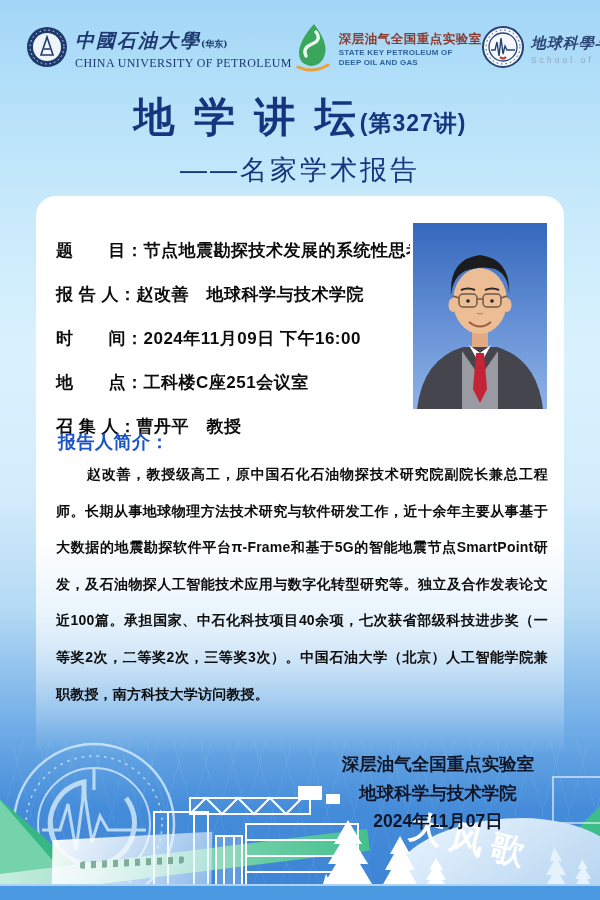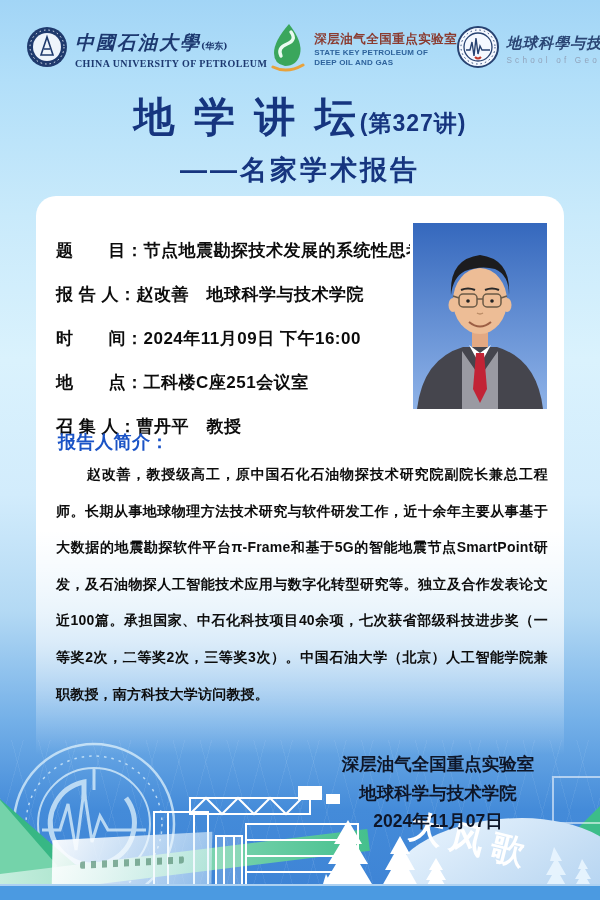--- a/index.html
+++ b/index.html
@@ -5,30 +5,30 @@
   html,body{margin:0;padding:0;}
   body{width:600px;height:900px;overflow:hidden;font-family:"Liberation Sans",sans-serif;}
   .poster{position:relative;width:600px;height:900px;overflow:hidden;
     background:linear-gradient(180deg,#a2d5f6 0%,#b2dff9 9%,#c9eafb 24%,#daf2fd 40%,#d2ecfc 55%,#b3d9f4 68%,#74b0e8 80%,#448bd9 90%,#3d83d5 100%);}
   
   .header{position:absolute;top:22px;left:26px;right:6px;display:flex;justify-content:space-between;align-items:center;z-index:5;}
   .logo{display:flex;align-items:center;gap:7px;}
   .logo-col{display:flex;flex-direction:column;justify-content:center;}
   .cup-cn{font-family:"DejaVu Serif",serif;font-style:italic;font-weight:bold;font-size:19px;color:#1d3970;letter-spacing:2px;white-space:nowrap;}
   .cup-suffix{font-size:9px;font-style:normal;letter-spacing:0;}
-  .cup-en{font-family:"Liberation Serif",serif;font-weight:bold;font-size:10px;color:#1d3970;letter-spacing:.4px;margin-top:2px;white-space:nowrap;}
+  .cup-en{font-family:"Liberation Serif",serif;font-weight:normal;font-size:12px;color:#1d3970;letter-spacing:.4px;margin-top:2px;white-space:nowrap;}
   .skl-cn{font-size:12.5px;font-weight:bold;color:#8a3b30;letter-spacing:.5px;white-space:nowrap;}
   .skl-en{font-size:8px;font-weight:bold;color:#2e639c;line-height:1.2;letter-spacing:.2px;white-space:nowrap;}
   .geo-cn{font-family:"DejaVu Serif",serif;font-style:italic;font-weight:bold;font-size:15px;color:#2a4574;letter-spacing:1px;white-space:nowrap;}
   .geo-en{font-size:8.2px;color:#92a4bc;letter-spacing:3.2px;margin-top:3px;text-align:center;white-space:nowrap;}
   
   .title-wrap{position:absolute;top:90px;left:0;width:600px;text-align:center;color:#16357f;z-index:5;}
   .title-main{font-size:41px;font-weight:900;letter-spacing:4px;white-space:nowrap;}
   .title-issue{font-size:23px;font-weight:900;letter-spacing:1px;}
-  .title-sub{margin-top:7px;font-size:27px;font-weight:700;letter-spacing:3px;}
+  .title-sub{margin-top:7px;font-size:27px;font-weight:400;letter-spacing:3px;}
   
   .card{position:absolute;left:36px;top:196px;width:528px;height:576px;border-radius:20px;z-index:4;
     background:linear-gradient(180deg,#ffffff 0%,#ffffff 58%,rgba(255,255,255,.6) 78%,rgba(255,255,255,0) 97%);}
   .info{position:absolute;left:20px;top:22px;}
   .info-row{display:flex;align-items:flex-end;height:44px;font-size:17px;font-weight:bold;color:#0c0c0c;letter-spacing:.5px;}
   .info-label{white-space:pre;}
   .info-value{white-space:pre;}
   .photo{position:absolute;left:374px;top:24px;width:140px;height:192px;background:#fff;padding:3px;box-sizing:border-box;}
   .bio-heading{position:absolute;left:22px;top:234px;font-size:18px;font-weight:bold;color:#1a53c6;letter-spacing:.5px;}
   .bio-text{position:absolute;left:20px;top:260px;width:492px;font-size:14px;font-weight:bold;line-height:36.6px;

